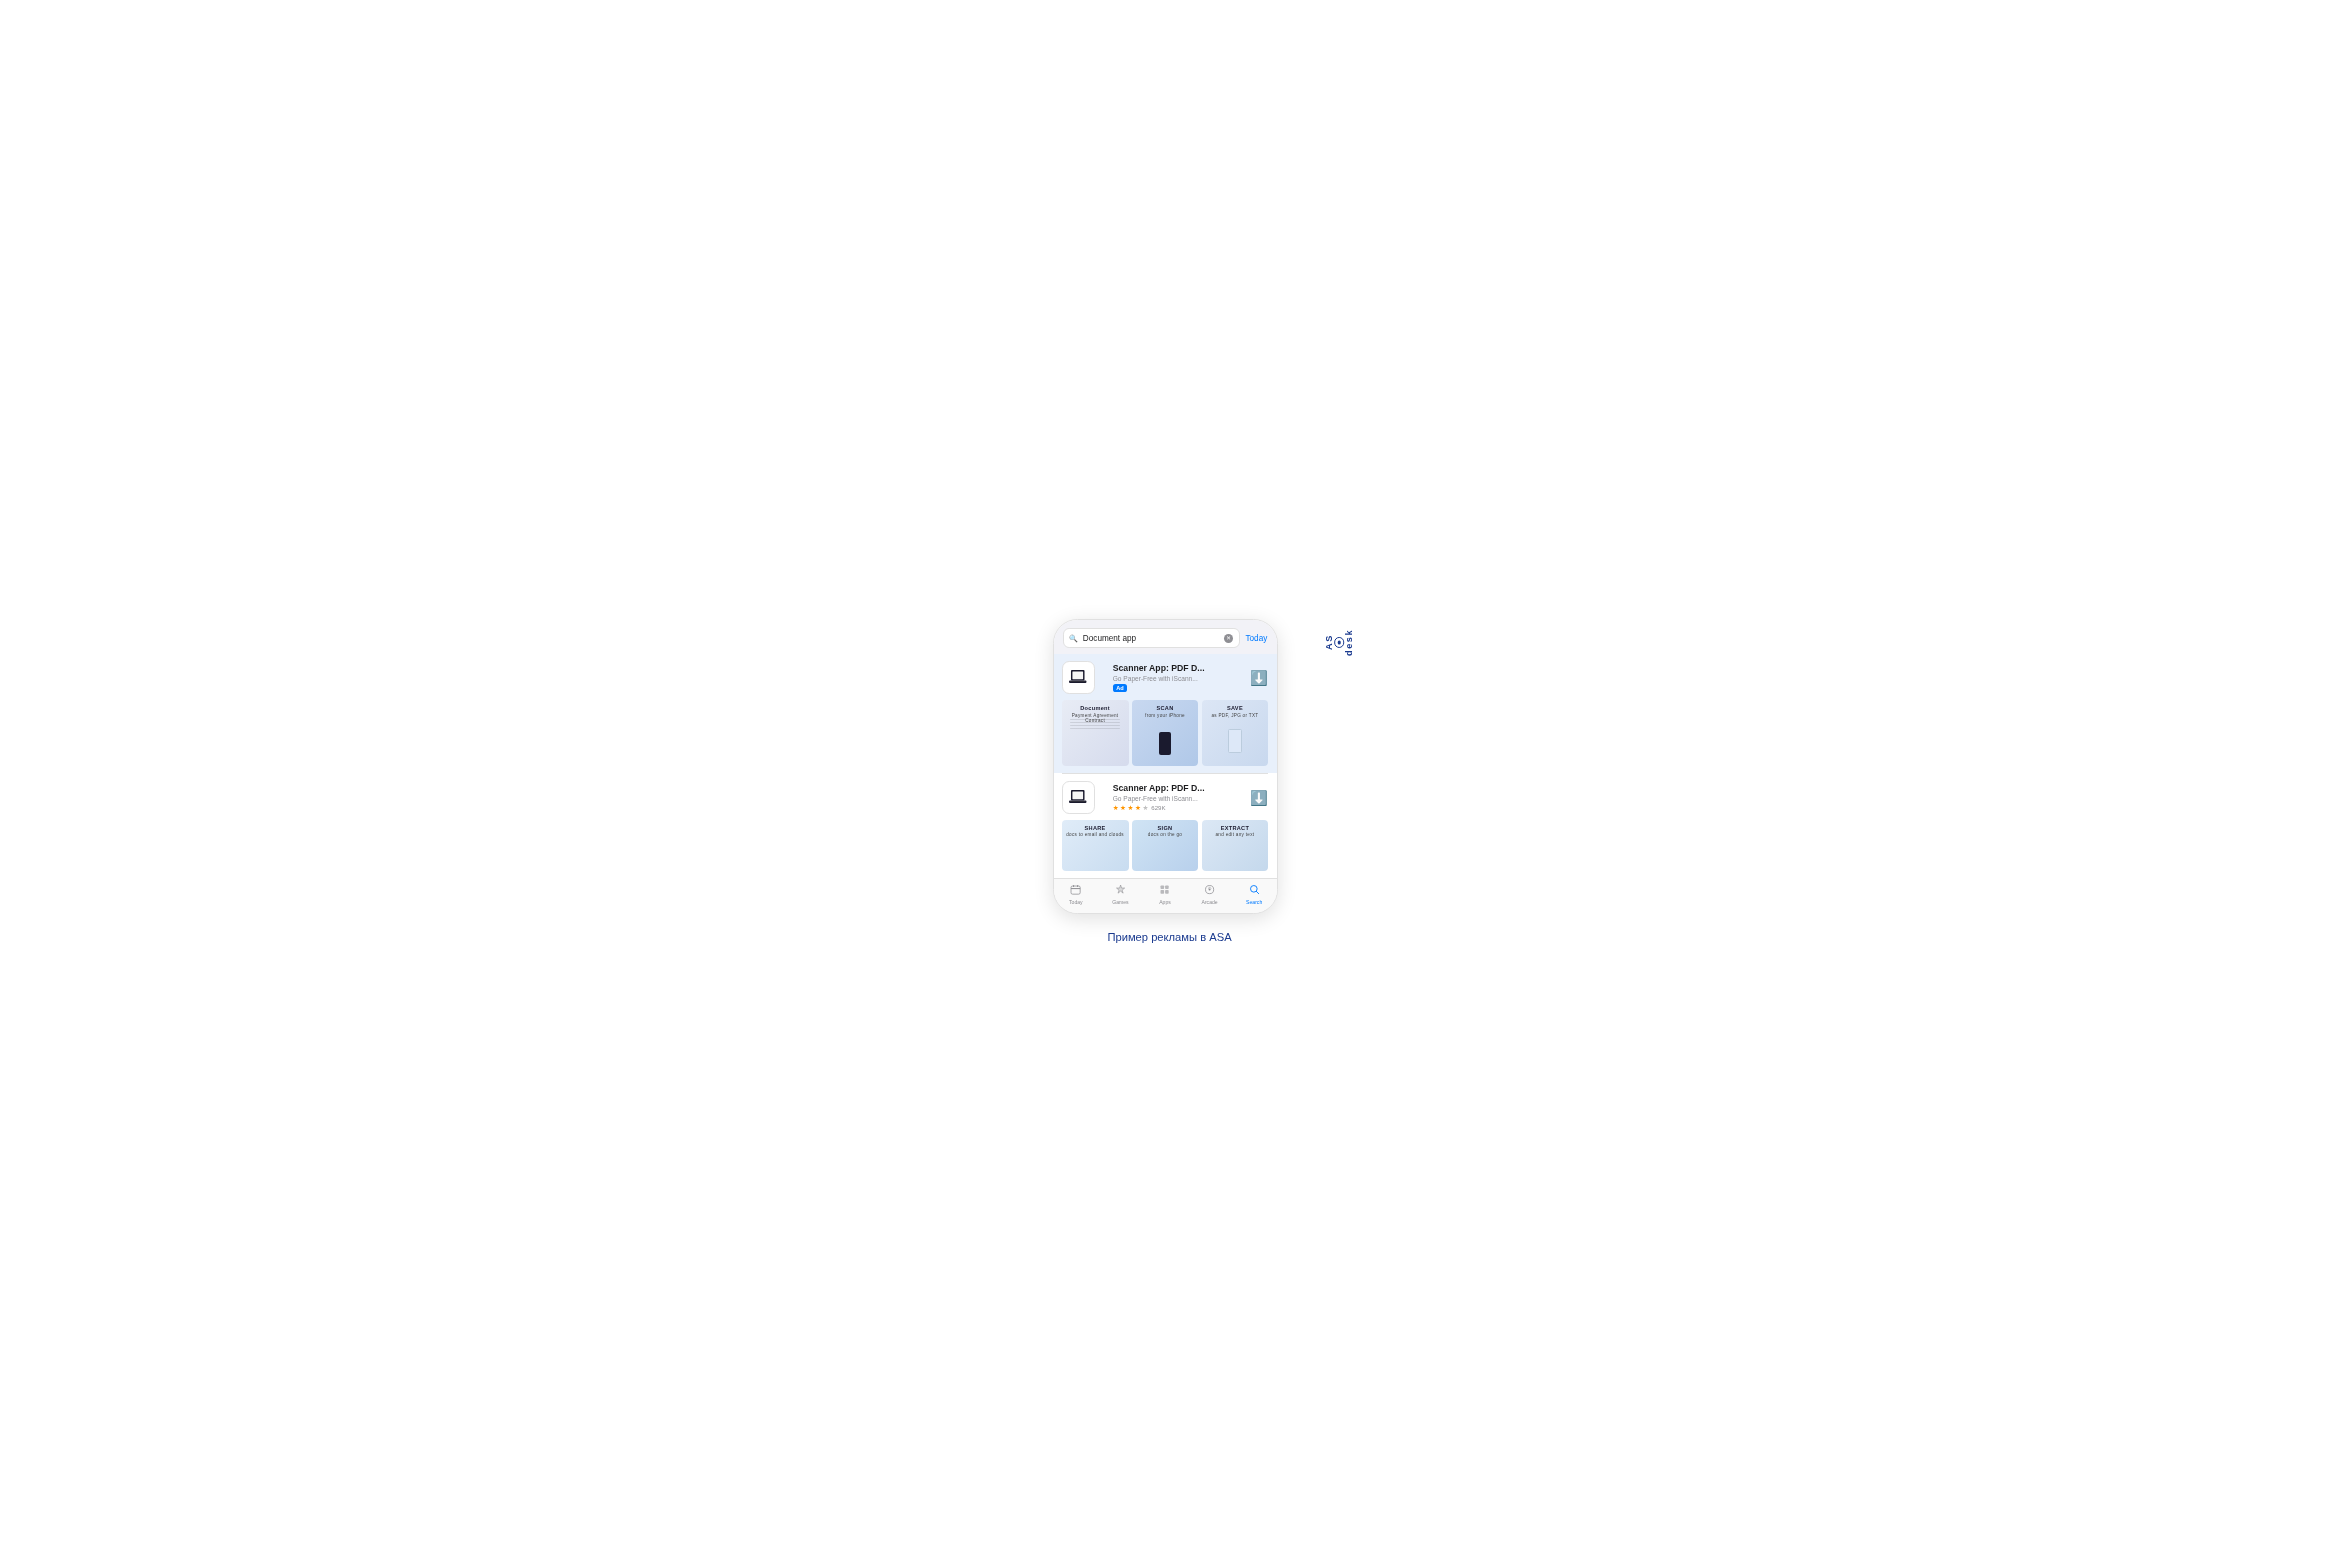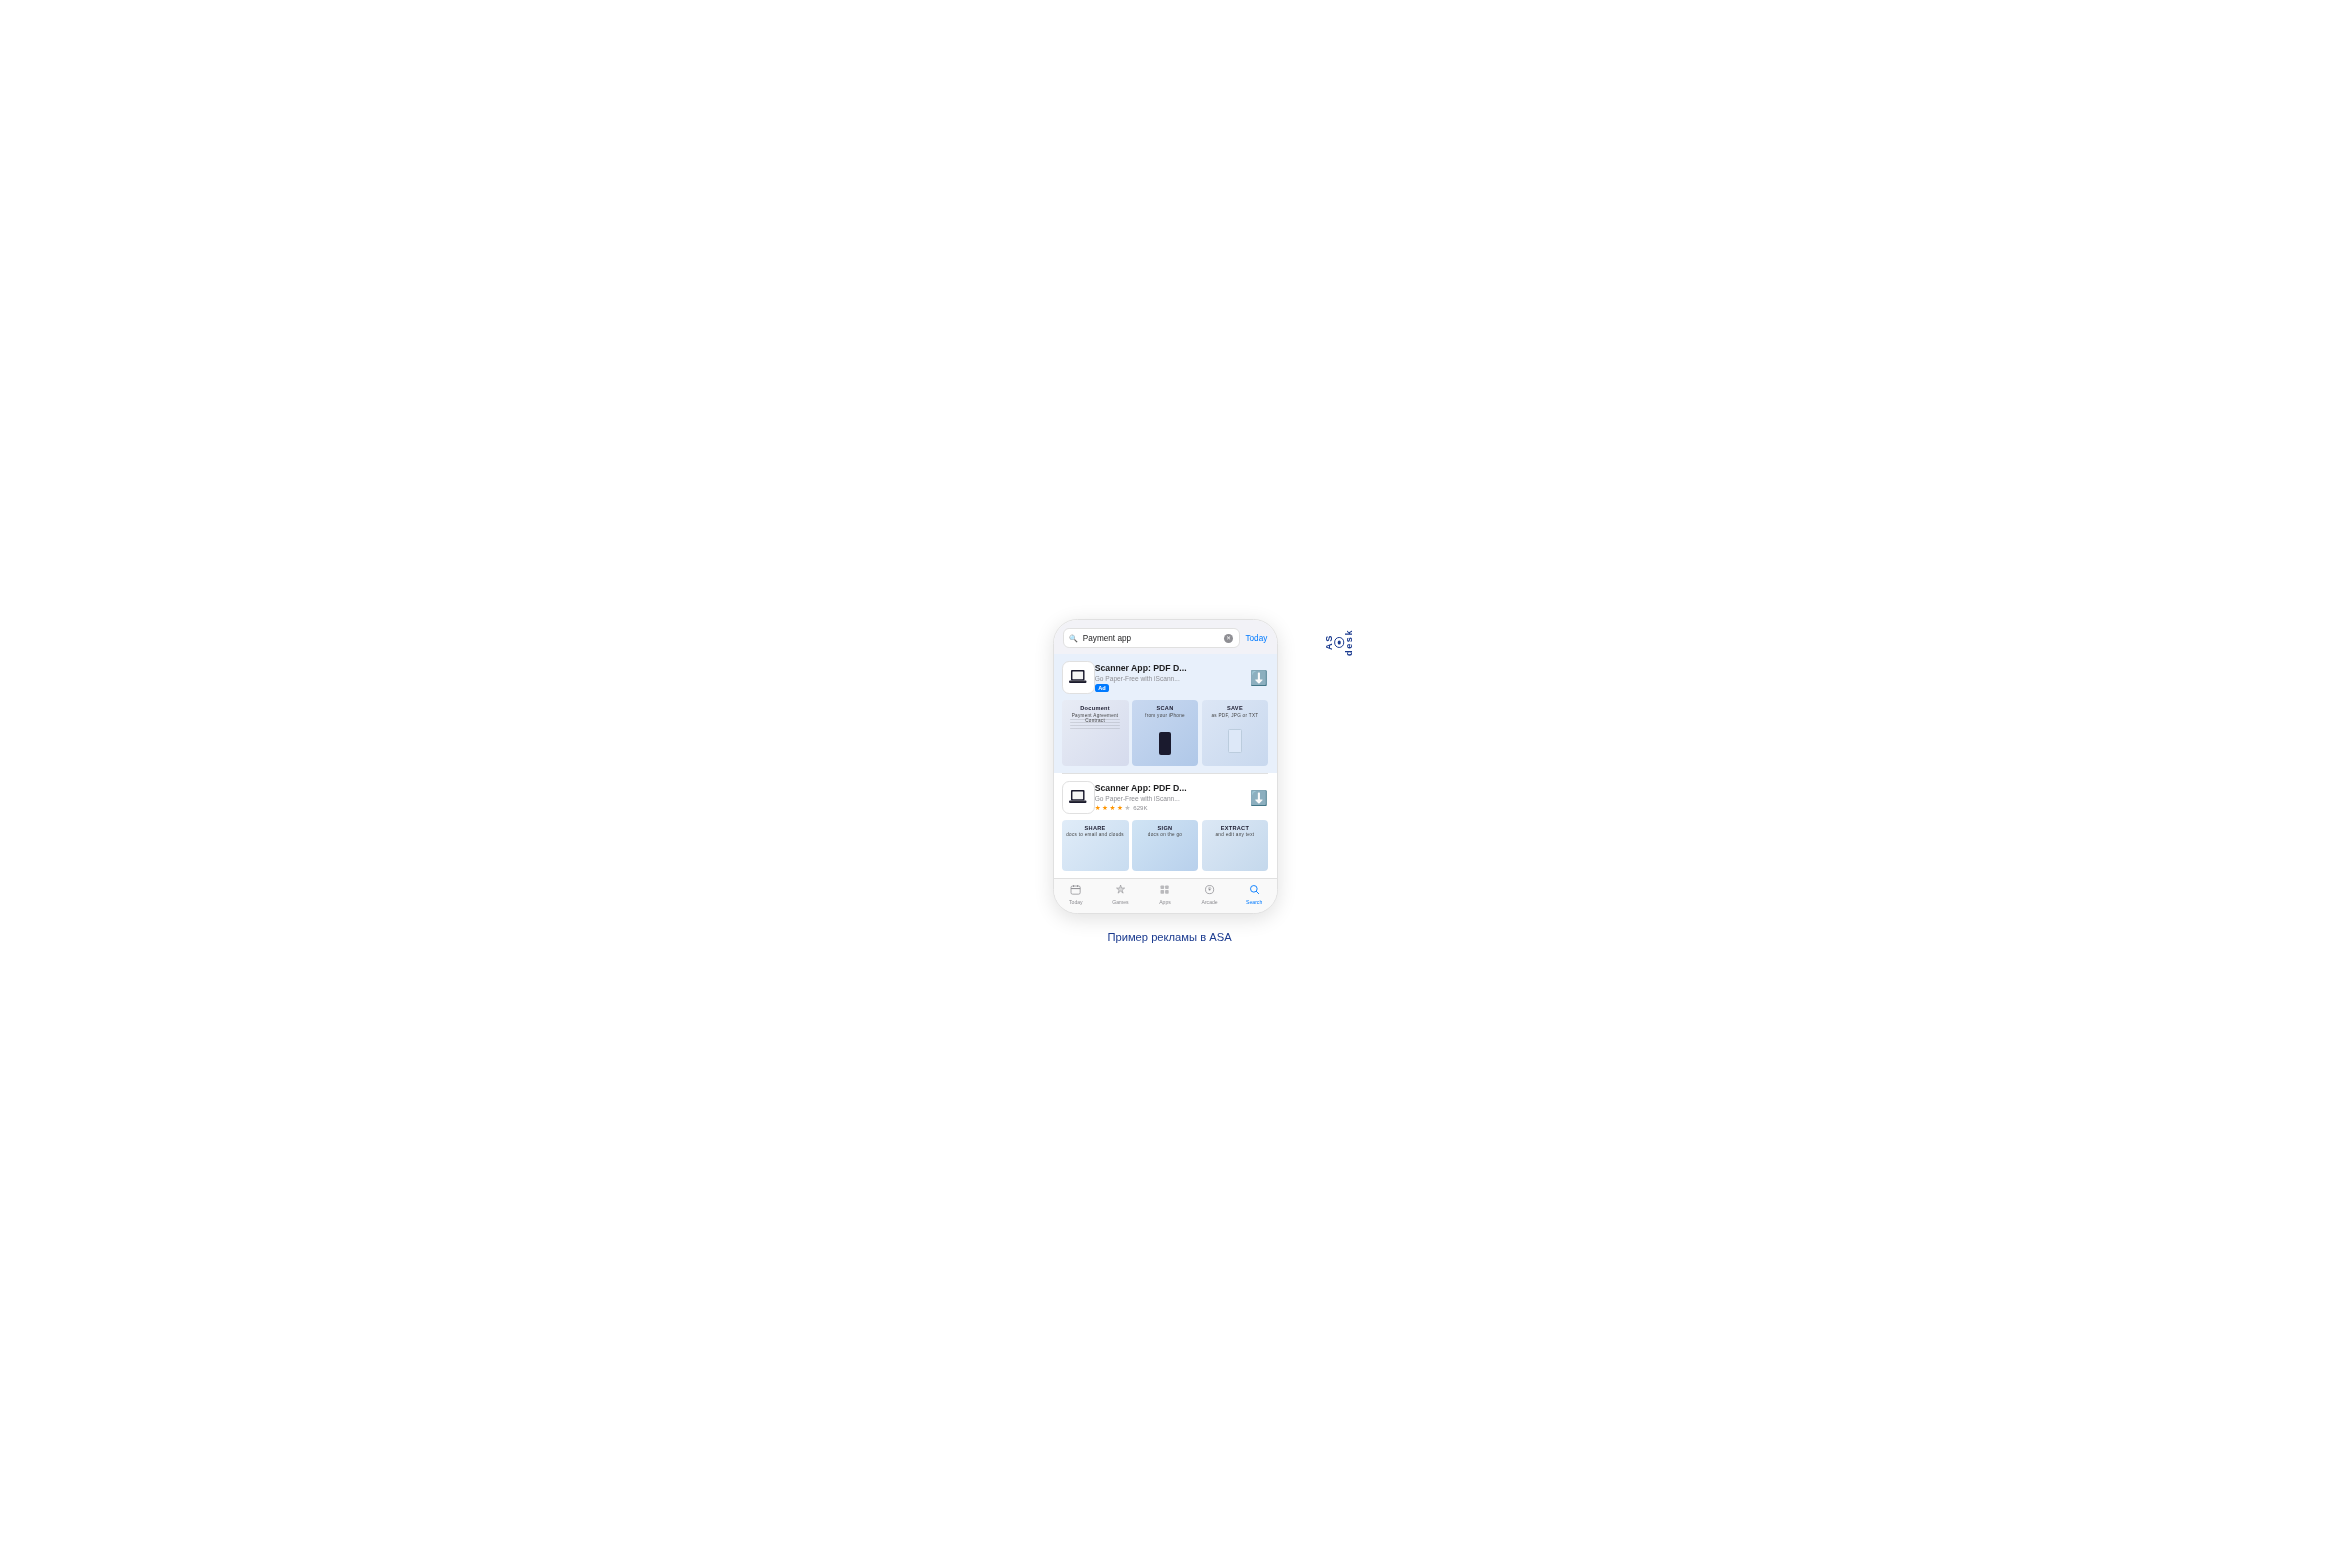--- a/index.html
+++ b/index.html
@@ -86,21 +86,21 @@
     
     .ad-card {
       background: #e8f0fb;
       margin: 0;
       padding: 7.2px 8.2px 0 8.2px;
     }
 
     .app-row {
       display: flex;
       align-items: center;
-      gap: 0;
+      gap: 18px;
       margin-bottom: 6.1px;
     }
 
     .app-icon {
       width: 33px;
       height: 33px;
       border-radius: 7.2px;
       background: #ffffff;
       border: 0.5px solid #e0e0e0;
       display: flex;
@@ -385,21 +385,21 @@
     <span>AS</span>
     <div class="brand-circle"></div>
     <span>desk</span>
   </div>
 
   <div class="phone-mockup">
 
     <div class="search-bar-area">
       <div class="search-input-wrapper">
         <span class="search-icon-inner">🔍</span>
-        <span class="search-text">Payment app</span>
+        <span class="search-text">Document app</span>
         <div class="search-clear-btn">✕</div>
       </div>
       <span class="cancel-btn">Today</span>
     </div>
 
     <div class="ad-card">
       <div class="app-row">
         <div class="app-icon">
 
           <svg class="scanner-svg" viewBox="0 0 44 38" fill="none" xmlns="http://www.w3.org/2000/svg">

